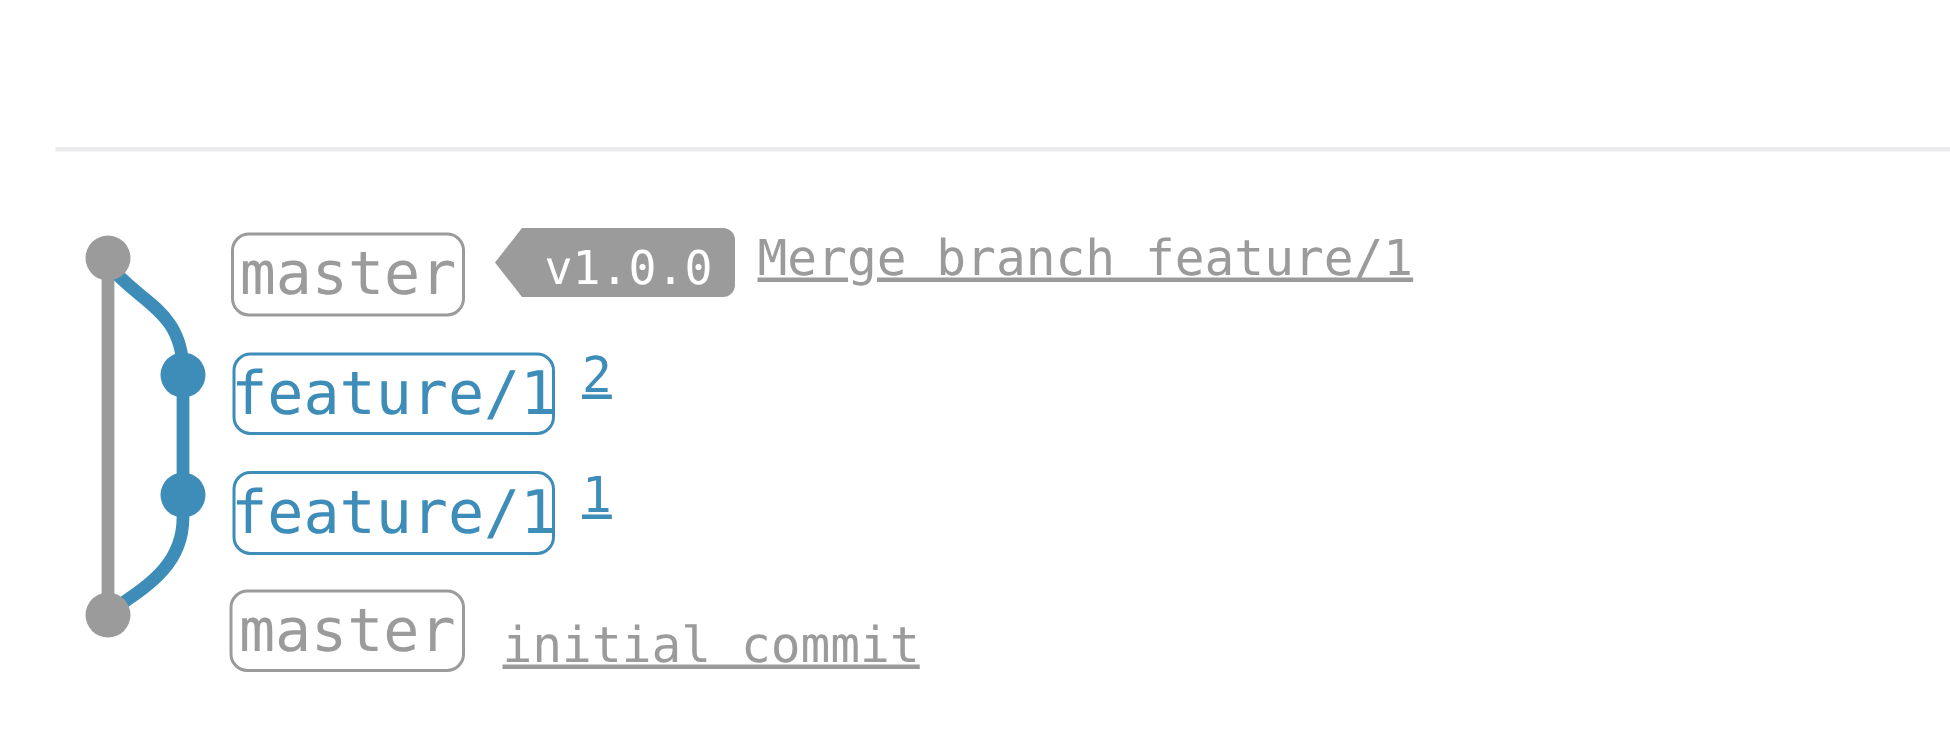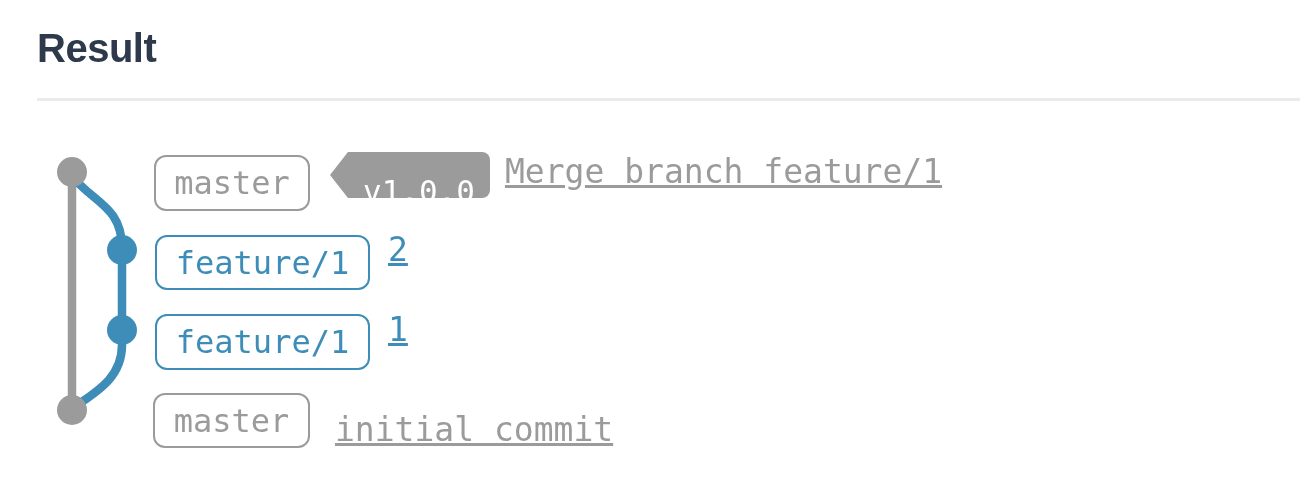--- a/index.html
+++ b/index.html
@@ -42,21 +42,21 @@
   .branch-label {
     position: absolute;
     box-sizing: border-box;
     display: flex;
     align-items: center;
     justify-content: center;
     border-style: solid;
     border-width: 2.5px;
     border-radius: 12px;
     font-family: "DejaVu Sans Mono", "Liberation Mono", monospace;
-    font-size: 32px;
+    font-size: 40px;
     white-space: nowrap;
   }
   .branch-label.gray { border-color: var(--gray); color: var(--gray); }
   .branch-label.blue { border-color: var(--blue); color: var(--blue); }
   .commit-msg {
     position: absolute;
     height: 56px;
     line-height: 56px;
     font-family: "DejaVu Sans Mono", "Liberation Mono", monospace;
     font-size: 33px;
@@ -77,33 +77,32 @@
     width: 0;
     height: 0;
     border-top: 23px solid transparent;
     border-bottom: 23px solid transparent;
     border-right: 18px solid var(--gray);
   }
   .tag-body {
     background: var(--gray);
     color: var(--tag_text, #fff);
     border-radius: 0 8px 8px 0;
-    padding: 16px 15px;
+    padding: 4px 15px;
     line-height: 46px;
     font-family: "DejaVu Sans Mono", "Liberation Mono", monospace;
     font-size: 31px;
     white-space: nowrap;
   }
 </style>
 </head>
 <body>
 
 <div class="page">
 
-  <h1 class="page-title">Result</h1>
   <div class="divider"></div>
 
   <svg class="graph-svg" width="1300" height="500" viewBox="0 0 1300 500">
     <path d="M 72 172 L 72 410" fill="none" stroke-width="8.5" stroke="#9b9b9b"></path>
     <path d="M 72 176 C 92 202 122 206 122 248 L 122 345 C 122 378 96 392 73 408" fill="none" stroke-width="8.5" stroke-linecap="round" stroke="#3d8db8"></path>
     <circle cx="72" cy="172" r="15" fill="#9b9b9b"></circle>
     <circle cx="122" cy="250" r="15" fill="#3d8db8"></circle>
     <circle cx="122" cy="330" r="15" fill="#3d8db8"></circle>
     <circle cx="72" cy="410" r="15" fill="#9b9b9b"></circle>
   </svg>

